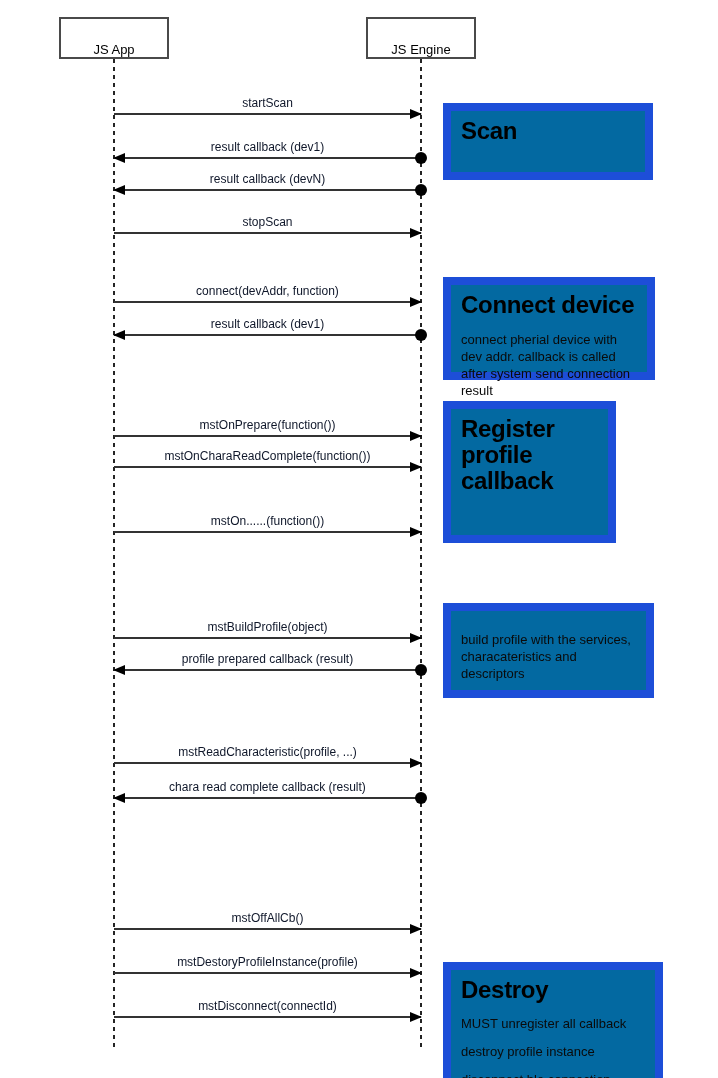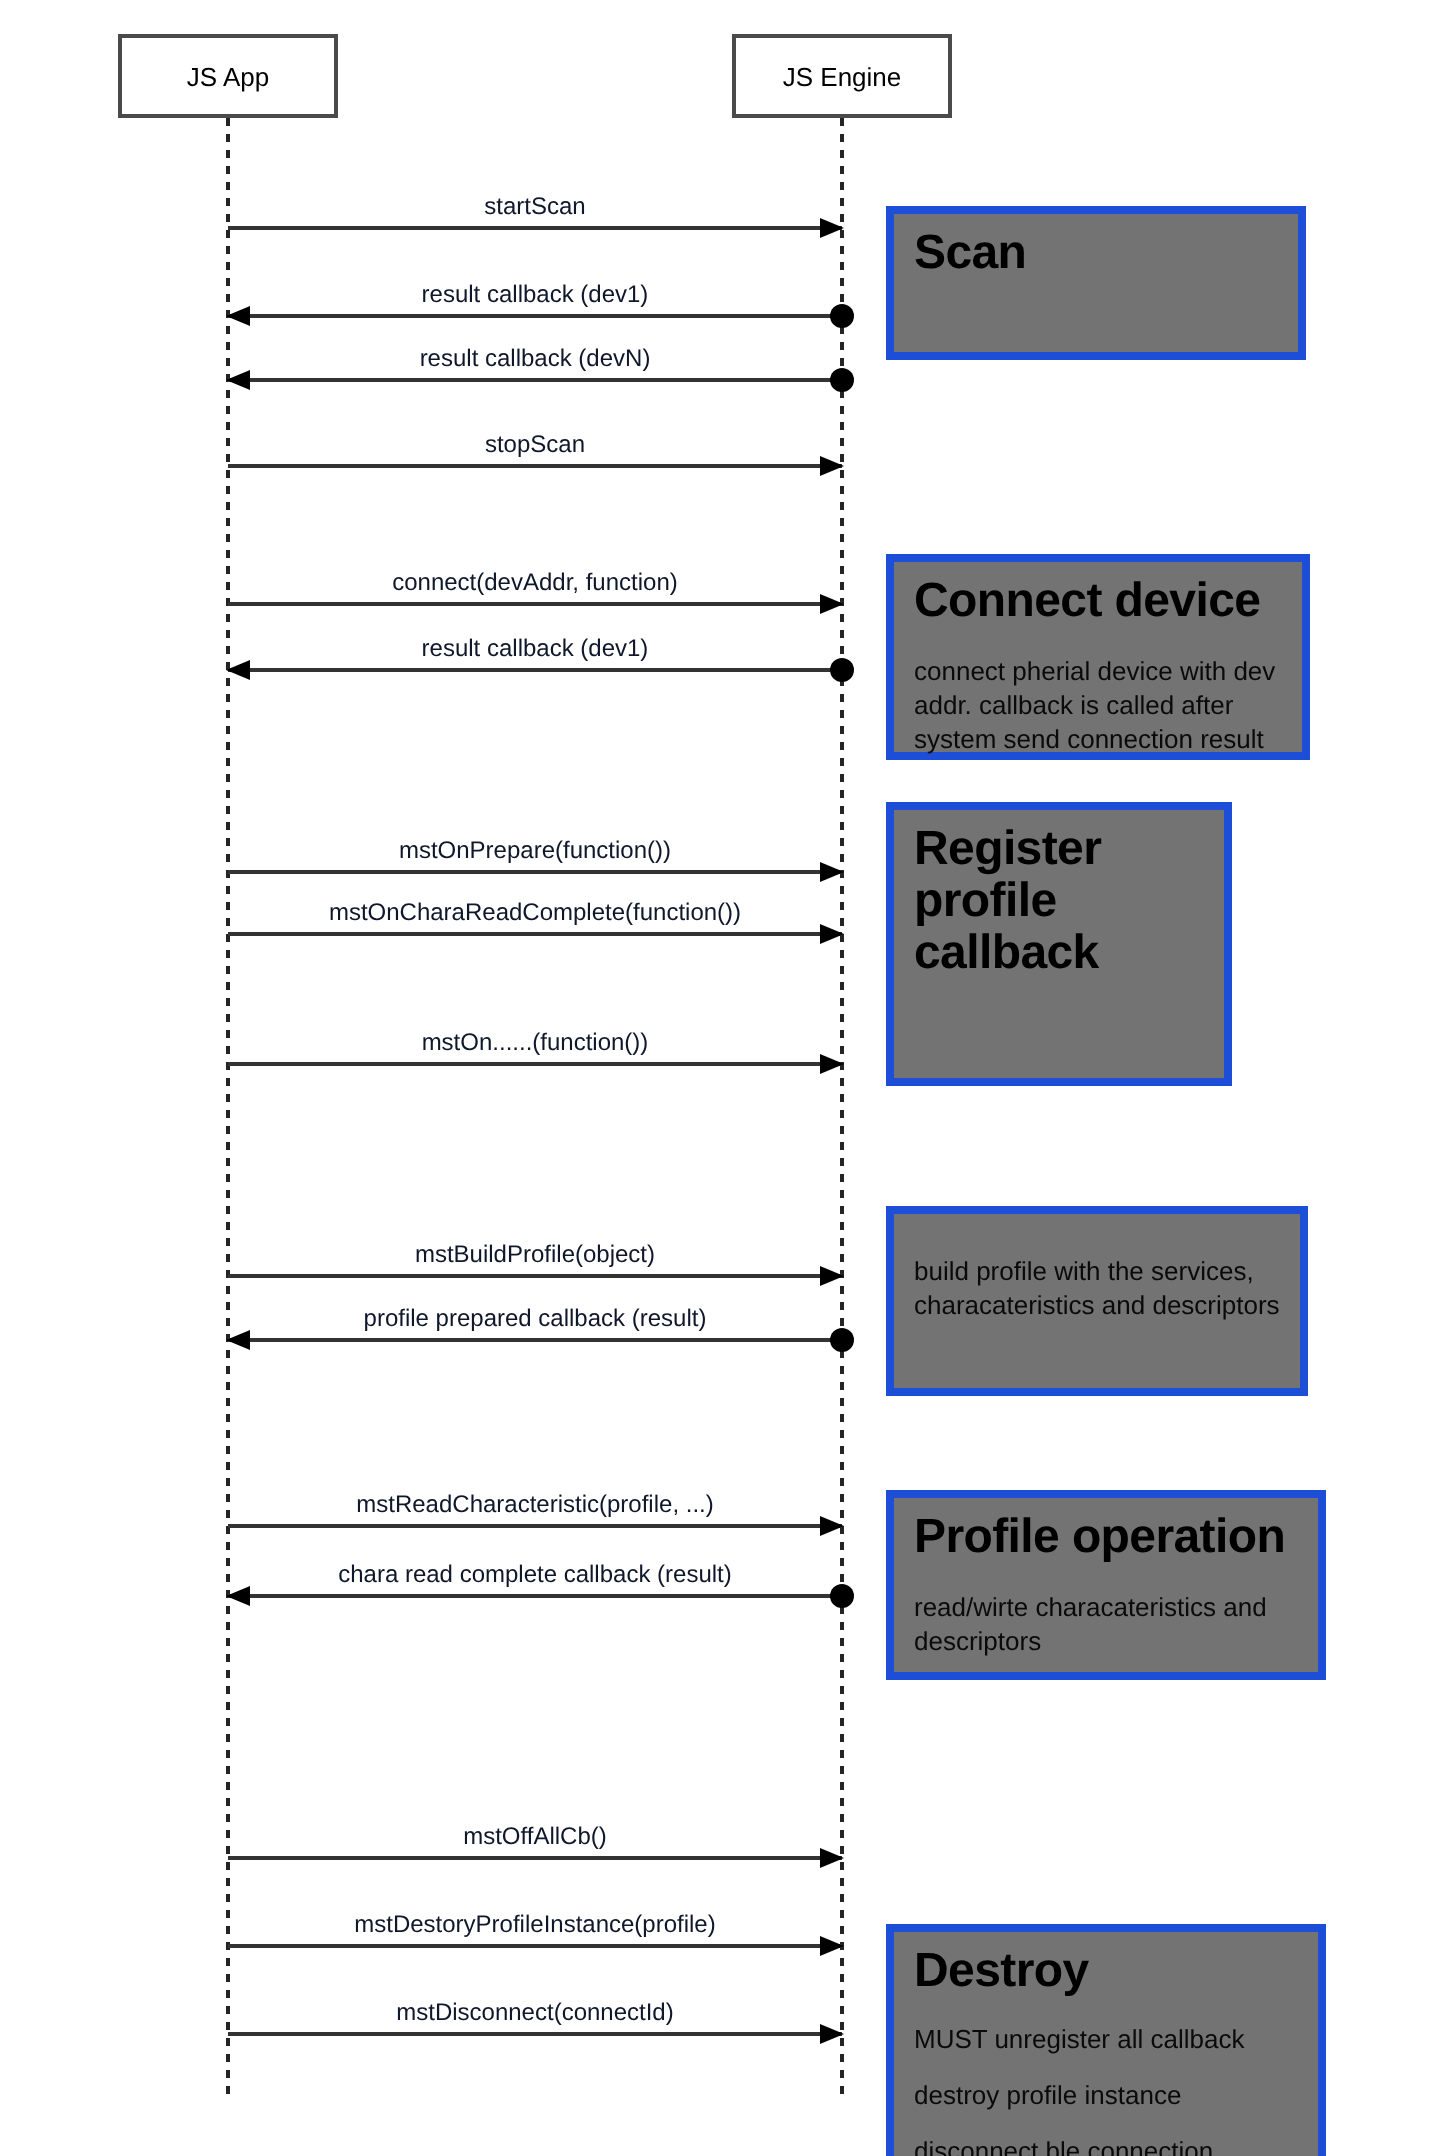--- a/index.html
+++ b/index.html
@@ -2,21 +2,21 @@
 <html><head>
 <meta charset="utf-8">
 <style>
   html,body { margin:0; padding:0; background:#fff; }
   .canvas {
     position:relative; width:718px; height:1078px; background:#ffffff;
     font-family:"Liberation Sans", sans-serif; color:#000; overflow:hidden;
   }
   .actor {
     position:absolute; box-sizing:border-box; background:#fff;
-    border:2px solid #4a4a4a; display:flex; align-items:center; justify-content:center;
+    border:2px solid #4a4a4a; display:flex; align-items:flex-end; justify-content:center;
     font-size:13px;
   }
   .lifeline {
     position:absolute; width:2px;
     background:repeating-linear-gradient(to bottom, #242424 0 4px, transparent 4px 8px);
   }
   .msg { position:absolute; left:114px; width:307px; height:0; }
   .msg-label {
     position:absolute; left:0; right:0; bottom:4px; text-align:center;
     font-size:12px; white-space:nowrap; color:#0f172a;
@@ -30,22 +30,22 @@
   .head-left {
     position:absolute; left:-1px; top:-5px; width:0; height:0;
     border-top:5px solid transparent; border-bottom:5px solid transparent;
     border-right:12px solid #000;
   }
   .origin-dot {
     position:absolute; right:-6px; top:-6px; width:12px; height:12px;
     border-radius:50%; background:#000;
   }
   .section {
-    position:absolute; box-sizing:border-box; background:#737373;
-    border:4px solid #1d4ed8; padding:7px 10px 6px 10px;
+    position:absolute; box-sizing:border-box; background:#0369a1;
+    border:8px solid #1d4ed8; padding:7px 10px 6px 10px;
   }
   .section-title { font-size:24px; font-weight:bold; line-height:1.08; letter-spacing:-0.3px; }
   .section-desc { font-size:13px; line-height:1.32; margin-top:13px; color:#0a0a0a; }
   .section-line { font-size:13px; margin:13px 0 0 0; color:#0a0a0a; }
 </style>
 </head>
 <body>
 
 <div class="canvas">
 
@@ -170,24 +170,20 @@
   </div>
 
   <div class="section" style="left:443px; top:401px; width:173px; height:142px">
     <div class="section-title">Register profile callback</div>
   </div>
 
   <div class="section" style="left:443px; top:603px; width:211px; height:95px">
     <div class="section-desc">build profile with the services, characateristics and descriptors</div>
   </div>
 
-  <div class="section" style="left:443px; top:745px; width:220px; height:95px">
-    <div class="section-title">Profile operation</div>
-    <div class="section-desc">read/wirte characateristics and descriptors</div>
-  </div>
 
   <div class="section" style="left:443px; top:962px; width:220px; height:144px">
     <div class="section-title">Destroy</div>
     <p class="section-line">MUST unregister all callback</p>
     <p class="section-line">destroy profile instance</p>
     <p class="section-line">disconnect ble connection</p>
   </div>
 
 </div>
 

